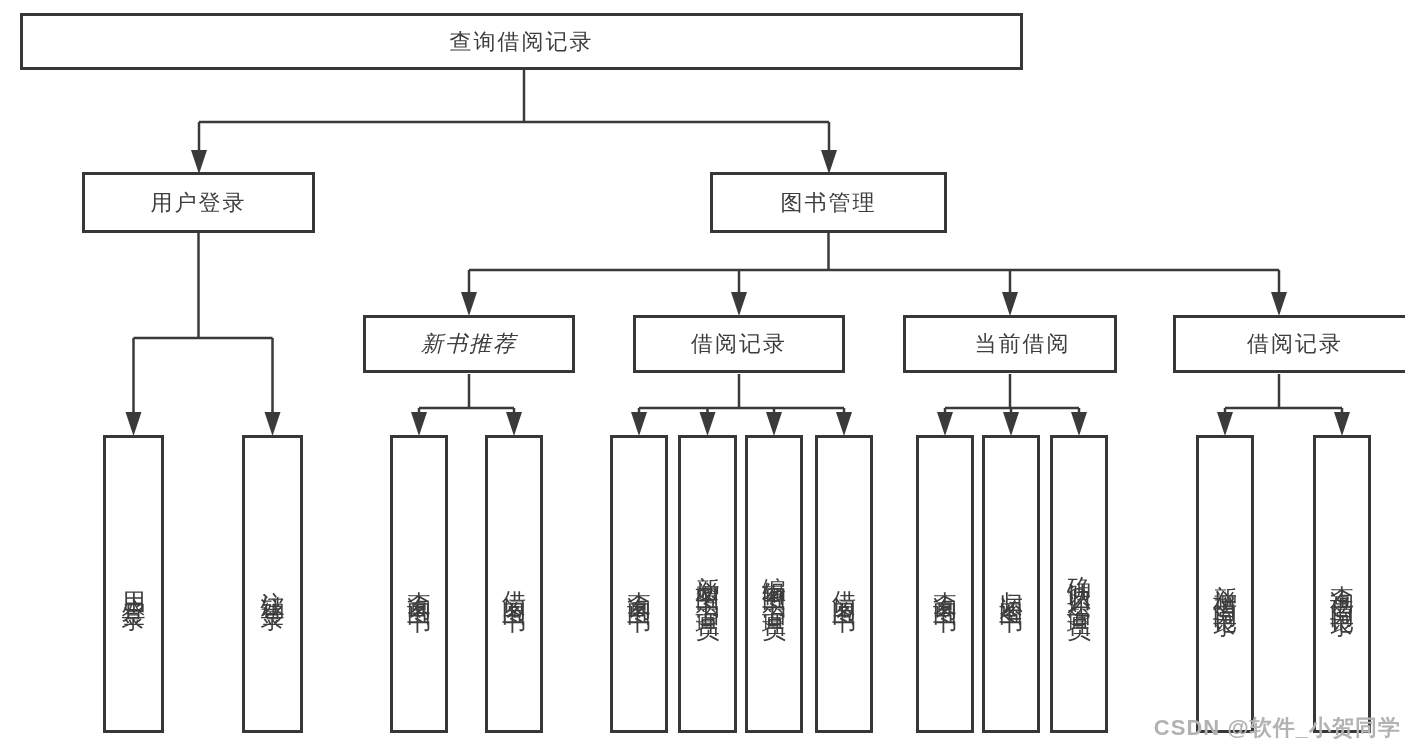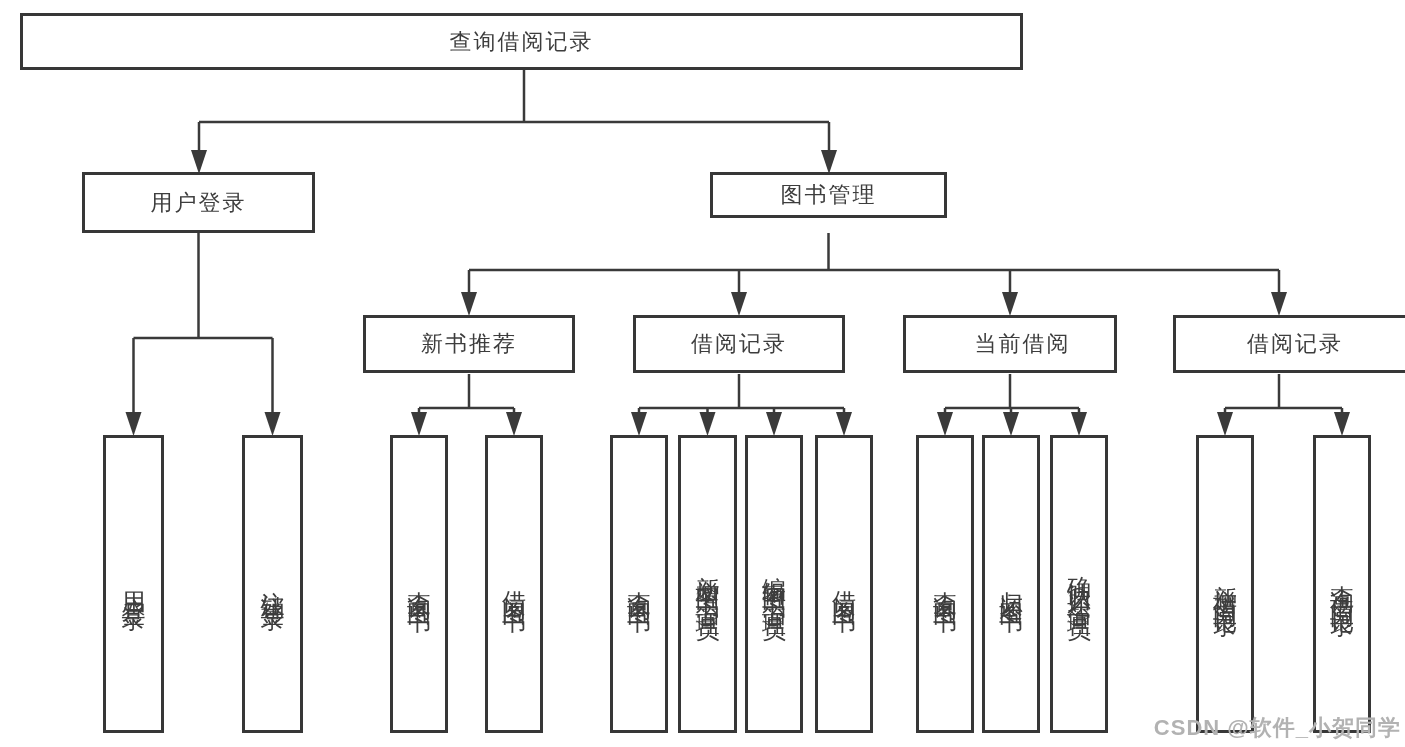--- a/index.html
+++ b/index.html
@@ -44,23 +44,23 @@
     text-orientation: mixed;
     font-size: 24px;
     letter-spacing: 6px;
     line-height: 1;
     white-space: nowrap;
   }
   
   .n-root    { left: 20px;   top: 13px;  width: 1003px; height: 57px; }
   
   .n-login   { left: 82px;   top: 172px; width: 233px;  height: 61px; }
-  .n-mgmt    { left: 710px;  top: 172px; width: 237px;  height: 46px; }
-  
-  .n-rec     { left: 363px;  top: 315px; width: 212px;  height: 58px; }
+  .n-mgmt    { left: 710px;  top: 172px; width: 237px;  height: 61px; }
+  
+  .n-rec     { left: 363px;  top: 315px; width: 212px;  height: 58px; font-style: italic; }
   .n-borrow  { left: 633px;  top: 315px; width: 212px;  height: 58px; }
   .n-current { left: 903px;  top: 315px; width: 214px;  height: 58px; padding-left: 25px; }
   .n-records { left: 1173px; top: 315px; width: 244px;  height: 58px; }
   
   .leaf { top: 435px; height: 298px; }
   .l-1  { left: 103px;  width: 61px; }
   .l-2  { left: 242px;  width: 61px; }
   .l-3  { left: 390px;  width: 58px; }
   .l-4  { left: 485px;  width: 58px; }
   .l-5  { left: 610px;  width: 58px; }

